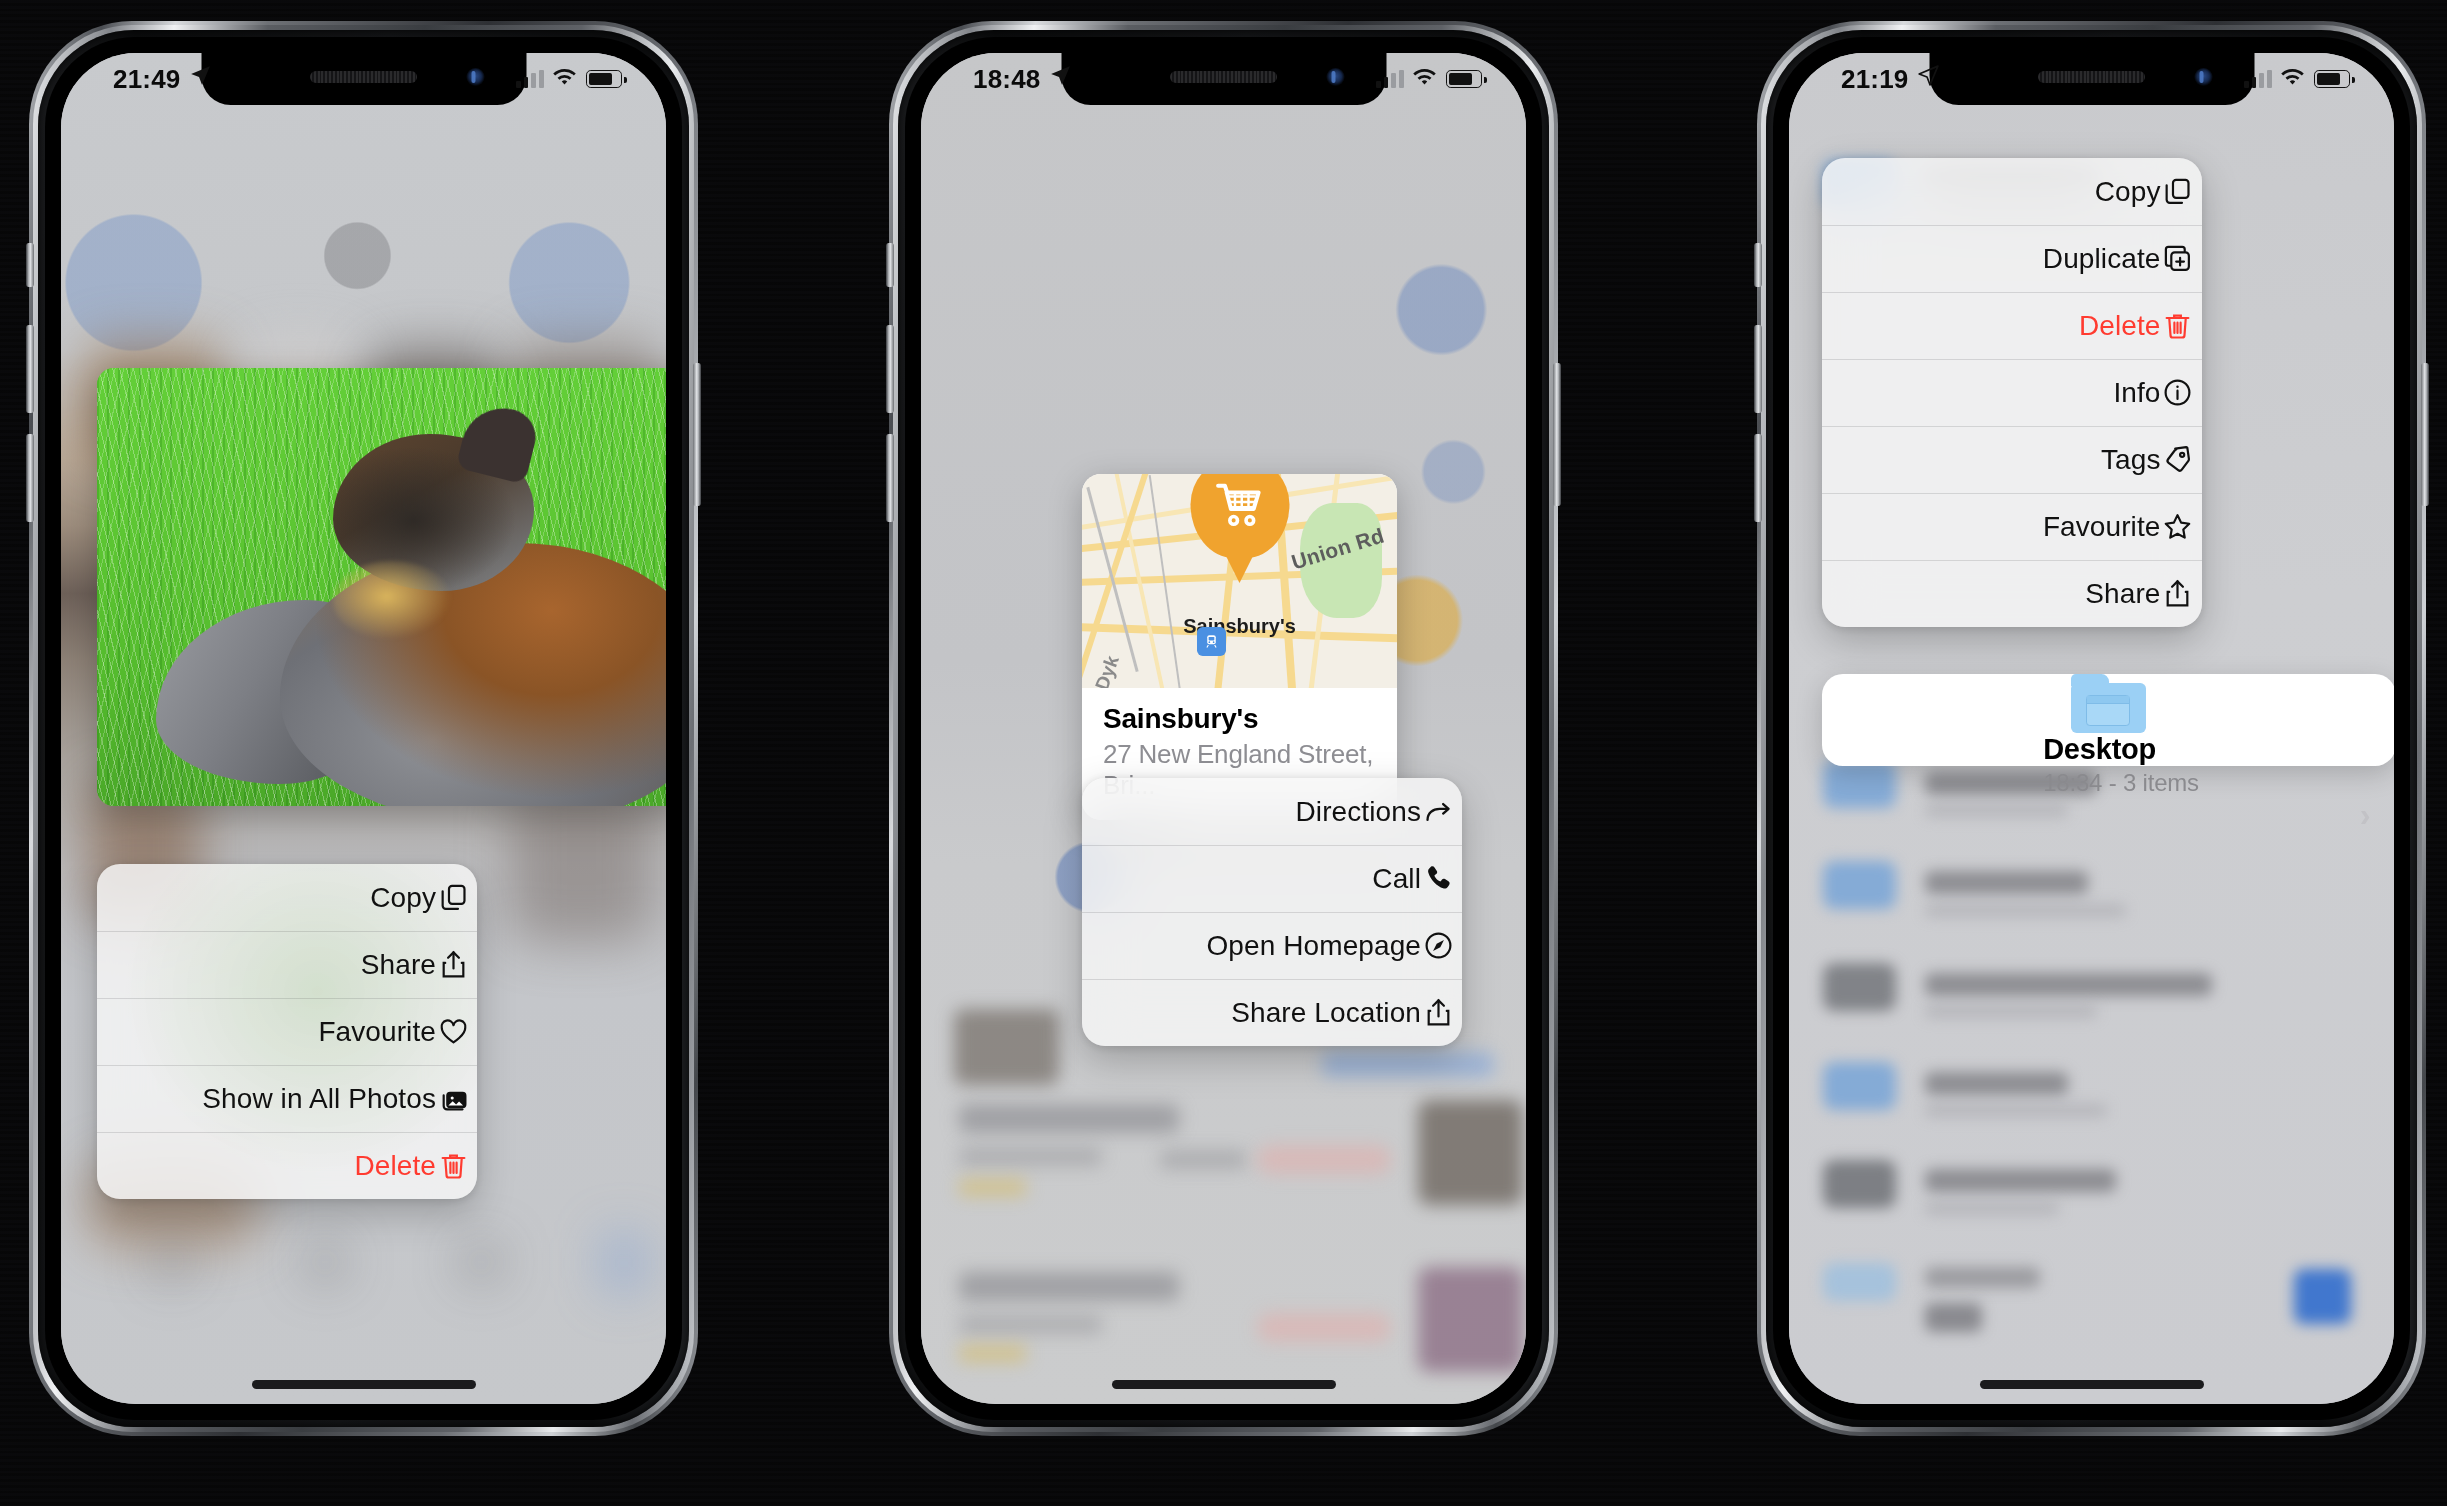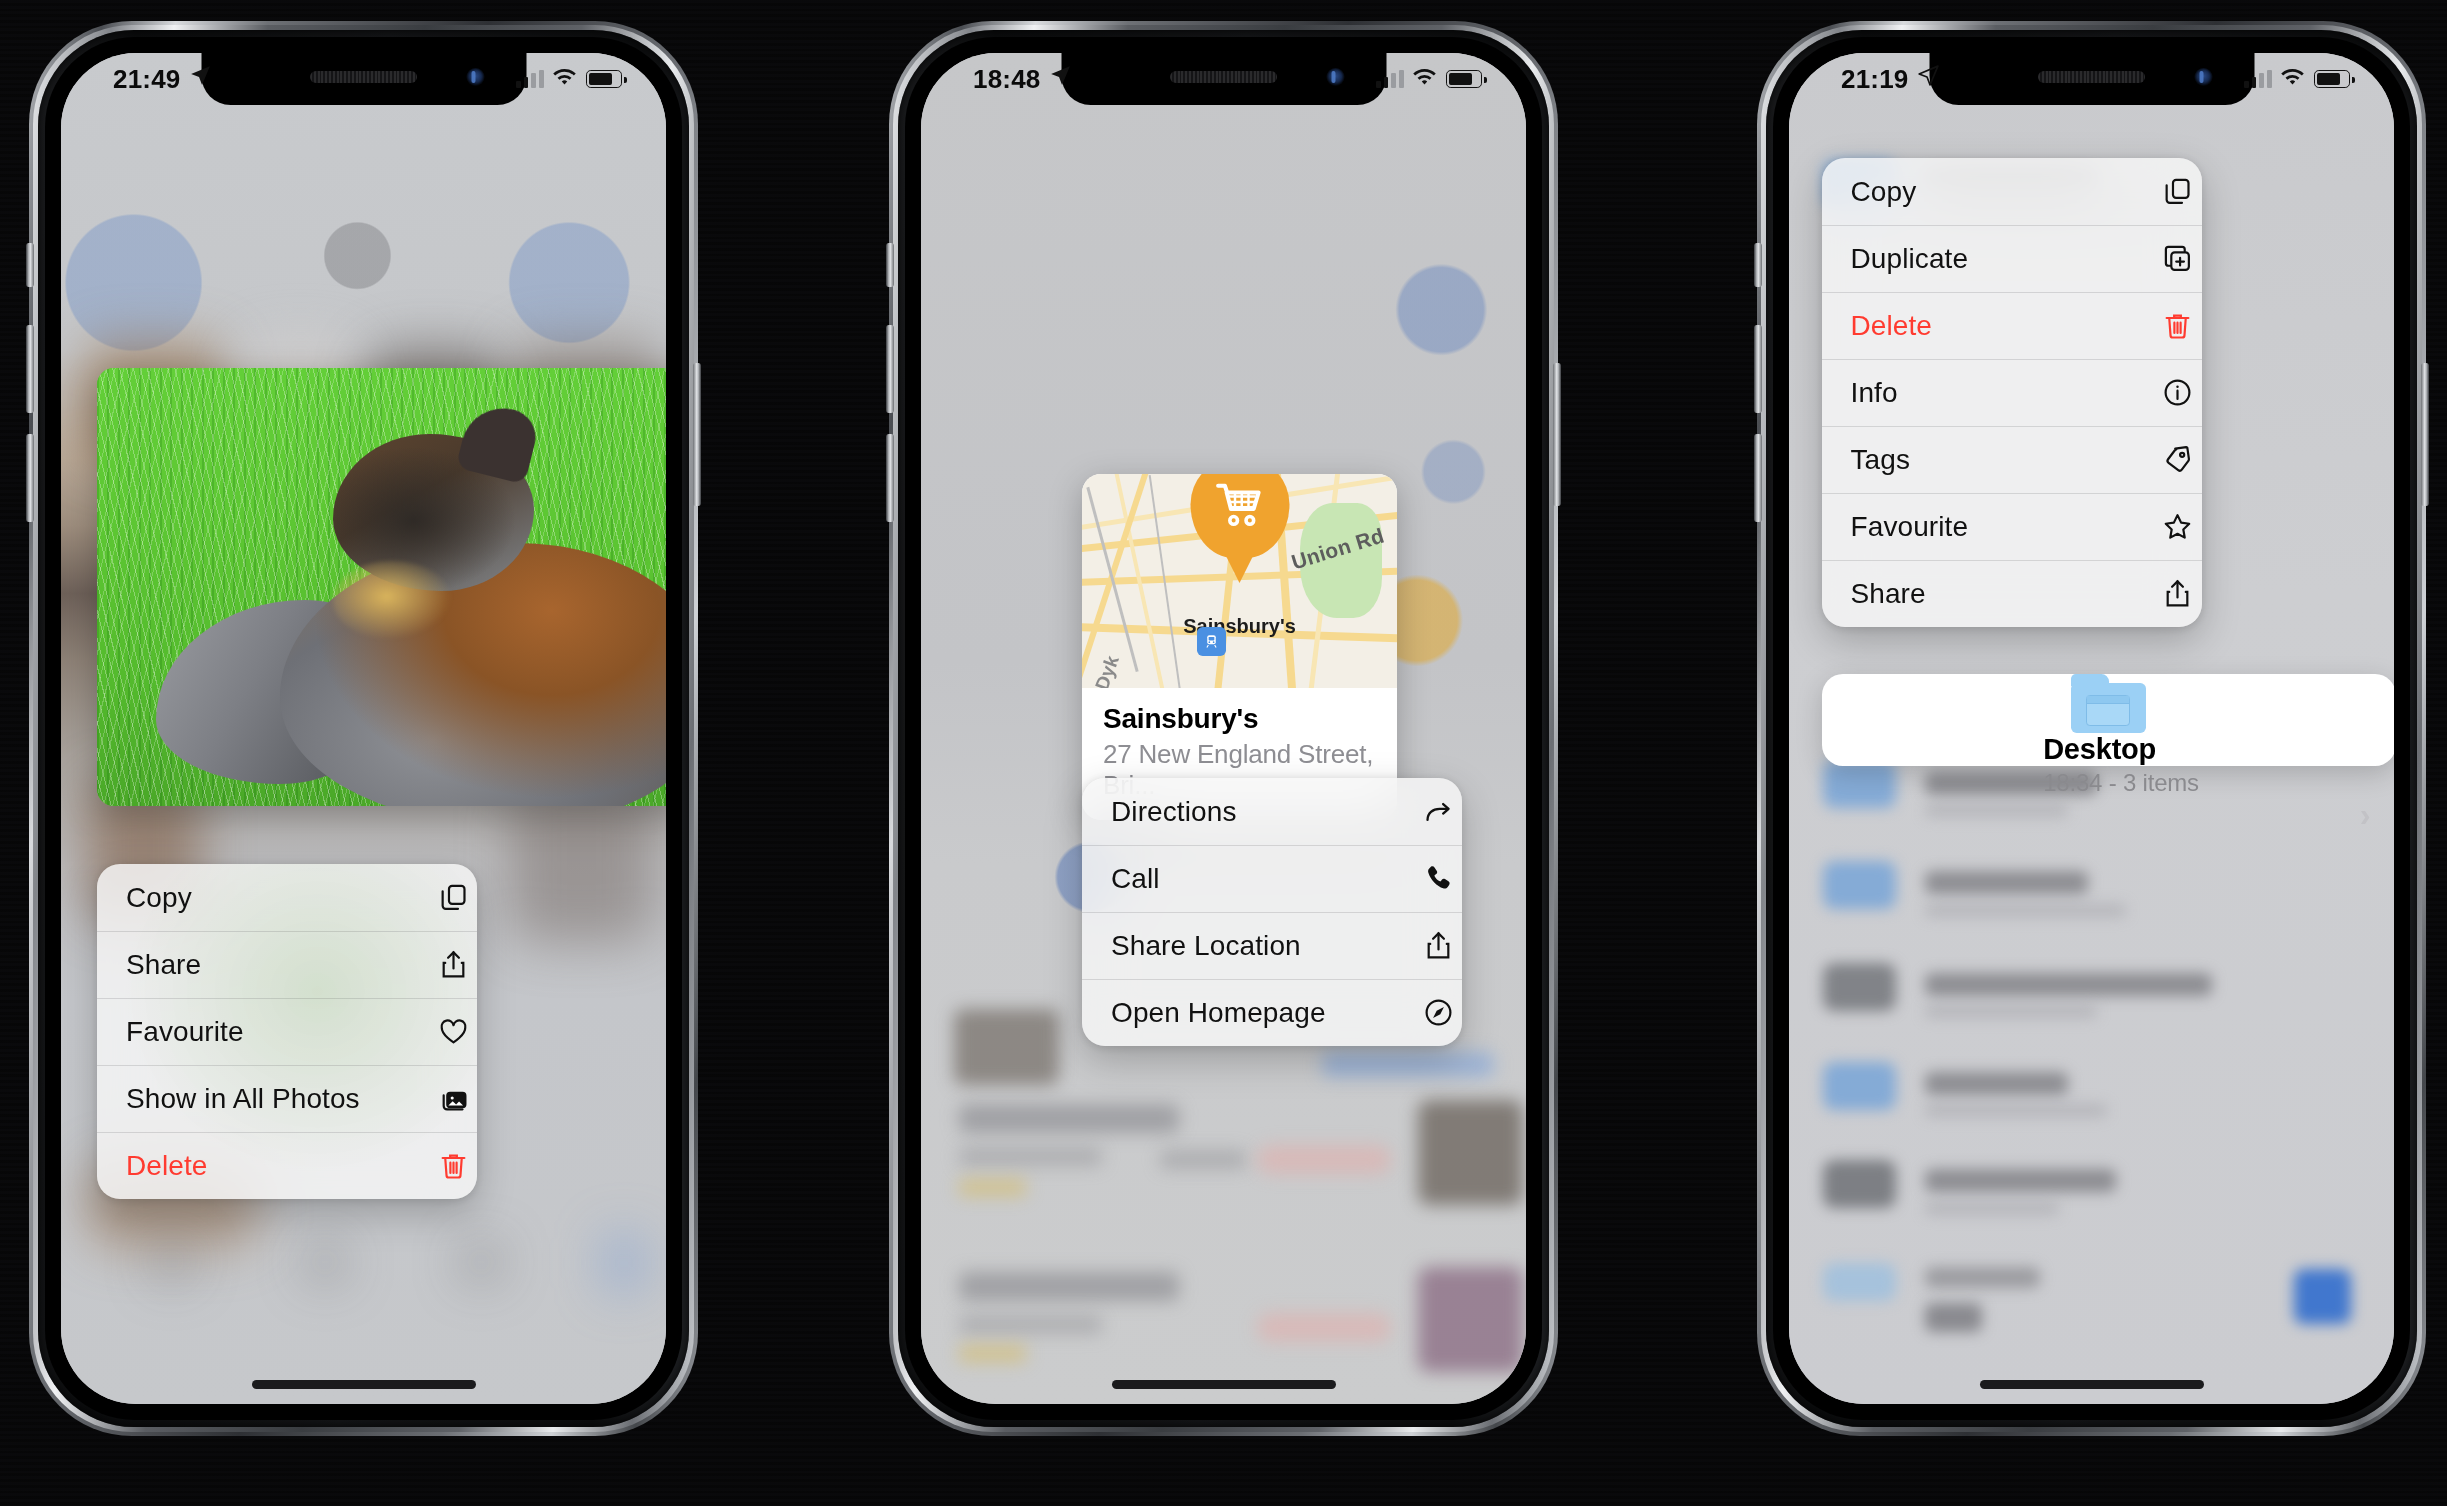--- a/index.html
+++ b/index.html
@@ -147,21 +147,21 @@
 
   
   .ctx-menu{
     position:absolute; border-radius:23px; overflow:hidden;
     background:rgba(247,247,247,.82);
     backdrop-filter:blur(25px); -webkit-backdrop-filter:blur(25px);
     box-shadow:0 13.4px 38px rgba(0,0,0,.22), 0 1.9px 9.6px rgba(0,0,0,.12);
     z-index:30;
   }
   .ctx-item{
-    position:relative; display:flex; align-items:center; justify-content:space-between;
+    position:relative; display:flex; align-items:center; justify-content:flex-end;
     padding:0 7px 0 29px; height:67px;
     font-size:28px; color:#111; letter-spacing:0.1px;
   }
   .ctx-item + .ctx-item::before{
     content:""; position:absolute; top:0; left:0; right:0; height:1px;
     background:rgba(60,60,67,.16);
   }
   .ctx-item.destructive{ color:#ff3b30; }
   .ctx-ic{ width:34px; height:34px; display:flex; align-items:center; justify-content:center; }
   .ctx-ic svg{ width:31px; height:31px; }
@@ -536,36 +536,36 @@
         <div class="ctx-item">
           <span>Call</span>
           <span class="ctx-ic">
             <svg viewBox="0 0 24 24" fill="#111">
               <path d="M6.3 2.8c.9-.6 2-.3 2.6.6l1.8 2.7c.5.8.3 1.9-.5 2.4l-1 .7c-.3.2-.4.5-.3.8.6 1.6 2.6 3.6 4.2 4.2.3.1.6 0 .8-.3l.7-1c.5-.8 1.6-1 2.4-.5l2.7 1.8c.9.6 1.2 1.7.6 2.6l-1 1.5c-.8 1.2-2.3 1.8-3.7 1.3C11 18.3 5.7 13 4.1 7.4c-.4-1.4.1-2.9 1.3-3.7z"></path>
             </svg>
           </span>
         </div>
 
         <div class="ctx-item">
+          <span>Open Homepage</span>
+          <span class="ctx-ic">
+            <svg viewBox="0 0 24 24" fill="none" stroke="#111" stroke-width="1.7">
+              <circle cx="12" cy="12" r="9.2"></circle>
+              <path d="M16.2 7.8 10.6 10.6 7.8 16.2 13.4 13.4z" fill="#111" stroke="none"></path>
+            </svg>
+          </span>
+        </div>
+
+        <div class="ctx-item">
           <span>Share Location</span>
           <span class="ctx-ic">
             <svg viewBox="0 0 24 24" fill="none" stroke="#111" stroke-width="1.7" stroke-linecap="round">
               <path d="M12 2.6v12.5"></path>
                 <path d="M7.8 6.8 12 2.6l4.2 4.2"></path>
               <path d="M5.6 10.8H4.4v10.4h15.2V10.8h-1.2"></path>
-            </svg>
-          </span>
-        </div>
-
-        <div class="ctx-item">
-          <span>Open Homepage</span>
-          <span class="ctx-ic">
-            <svg viewBox="0 0 24 24" fill="none" stroke="#111" stroke-width="1.7">
-              <circle cx="12" cy="12" r="9.2"></circle>
-              <path d="M16.2 7.8 10.6 10.6 7.8 16.2 13.4 13.4z" fill="#111" stroke="none"></path>
             </svg>
           </span>
         </div>
       </div>
 
       <div class="home-ind"></div>
     </div>
   </div>
 
   <div class="phone" style="left:1757px;">

